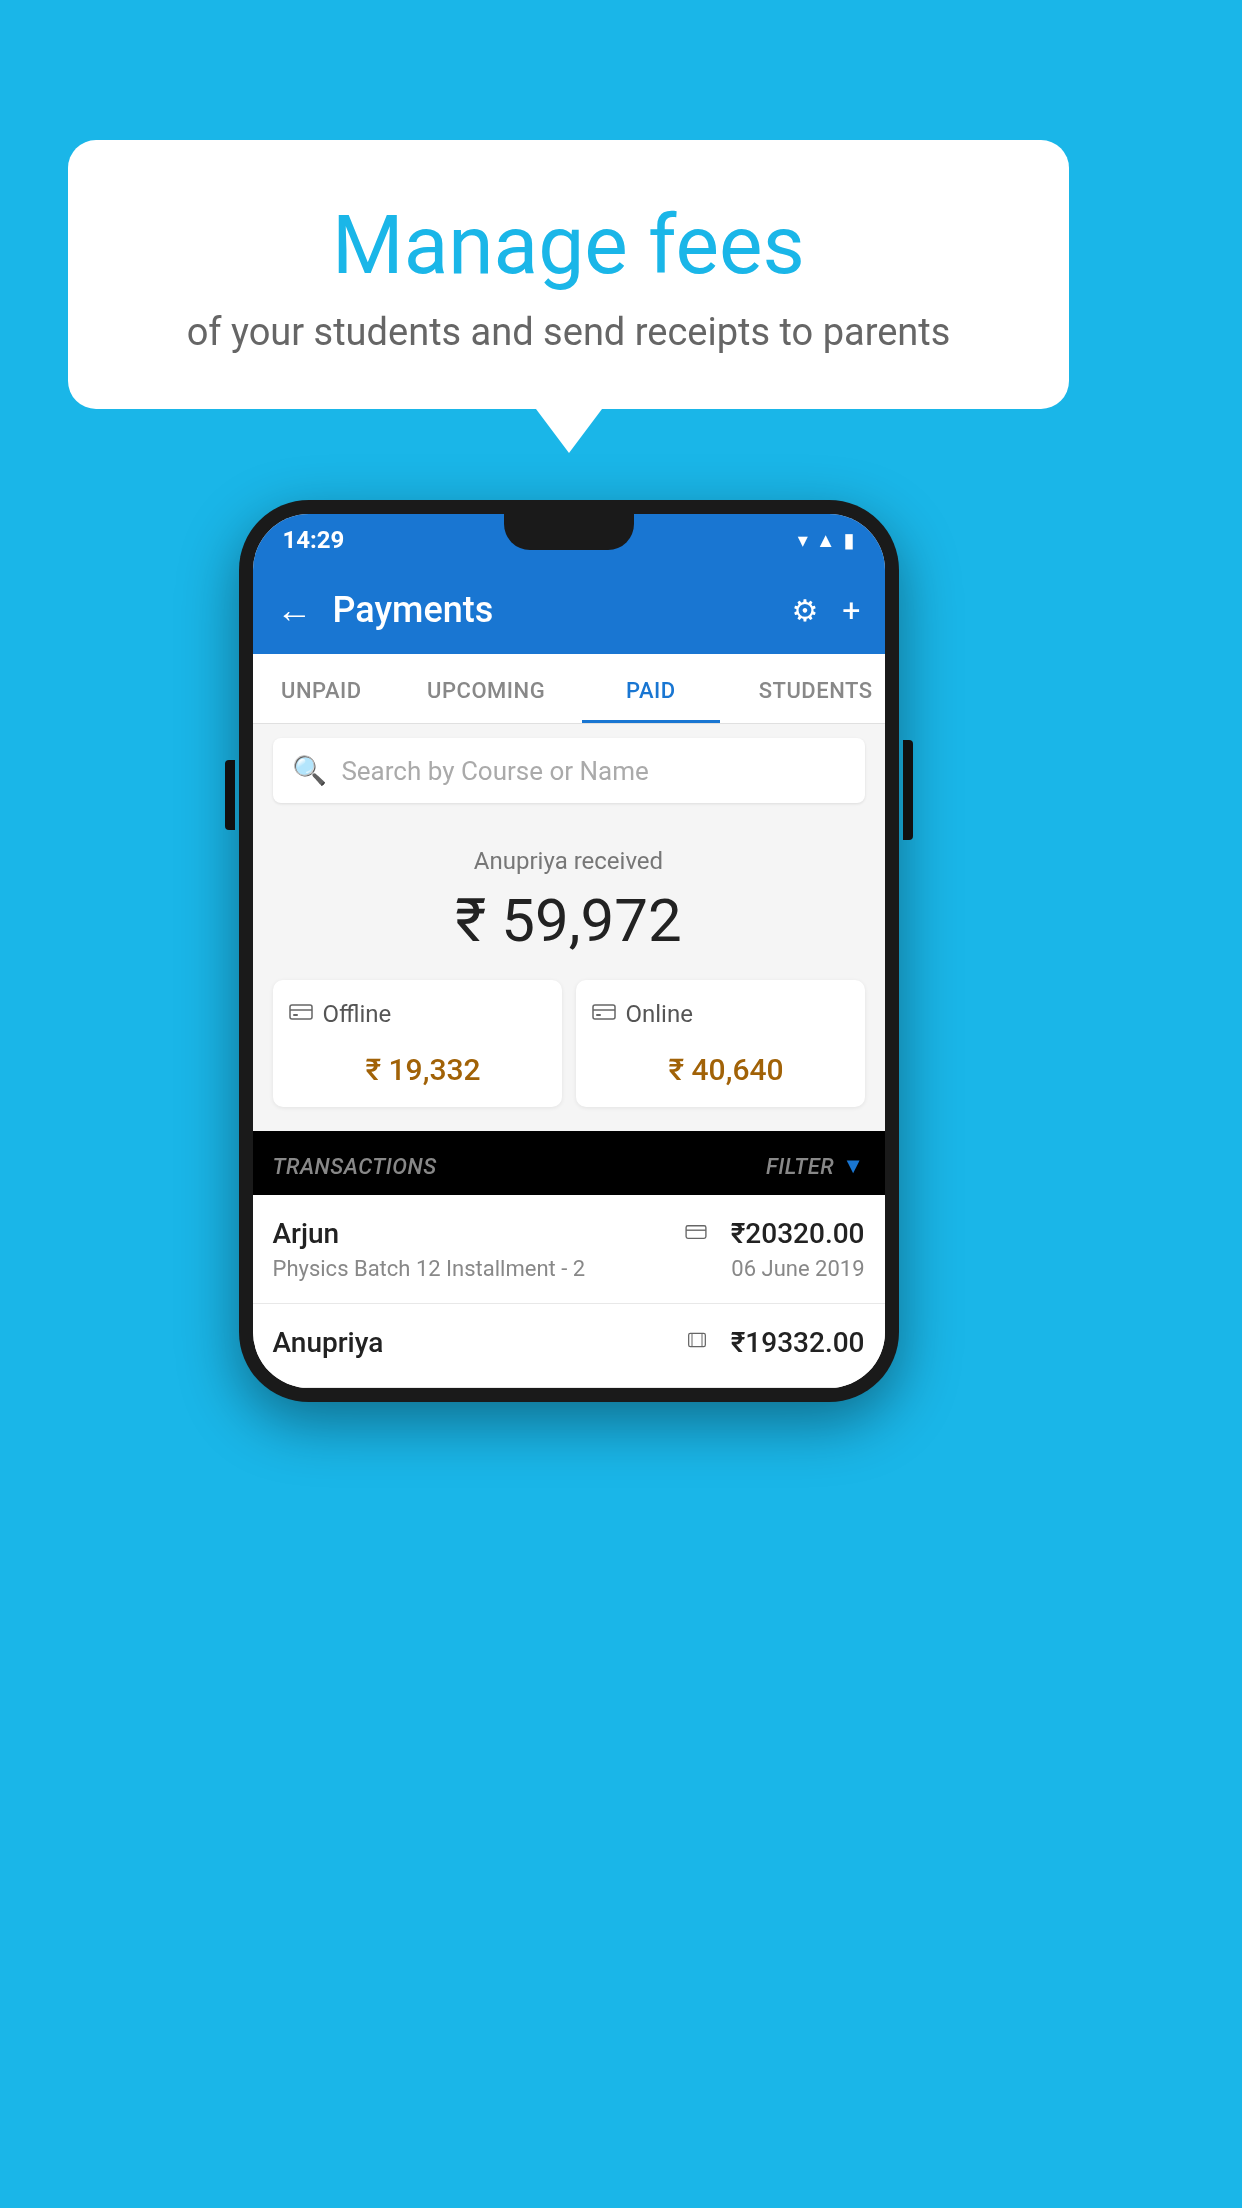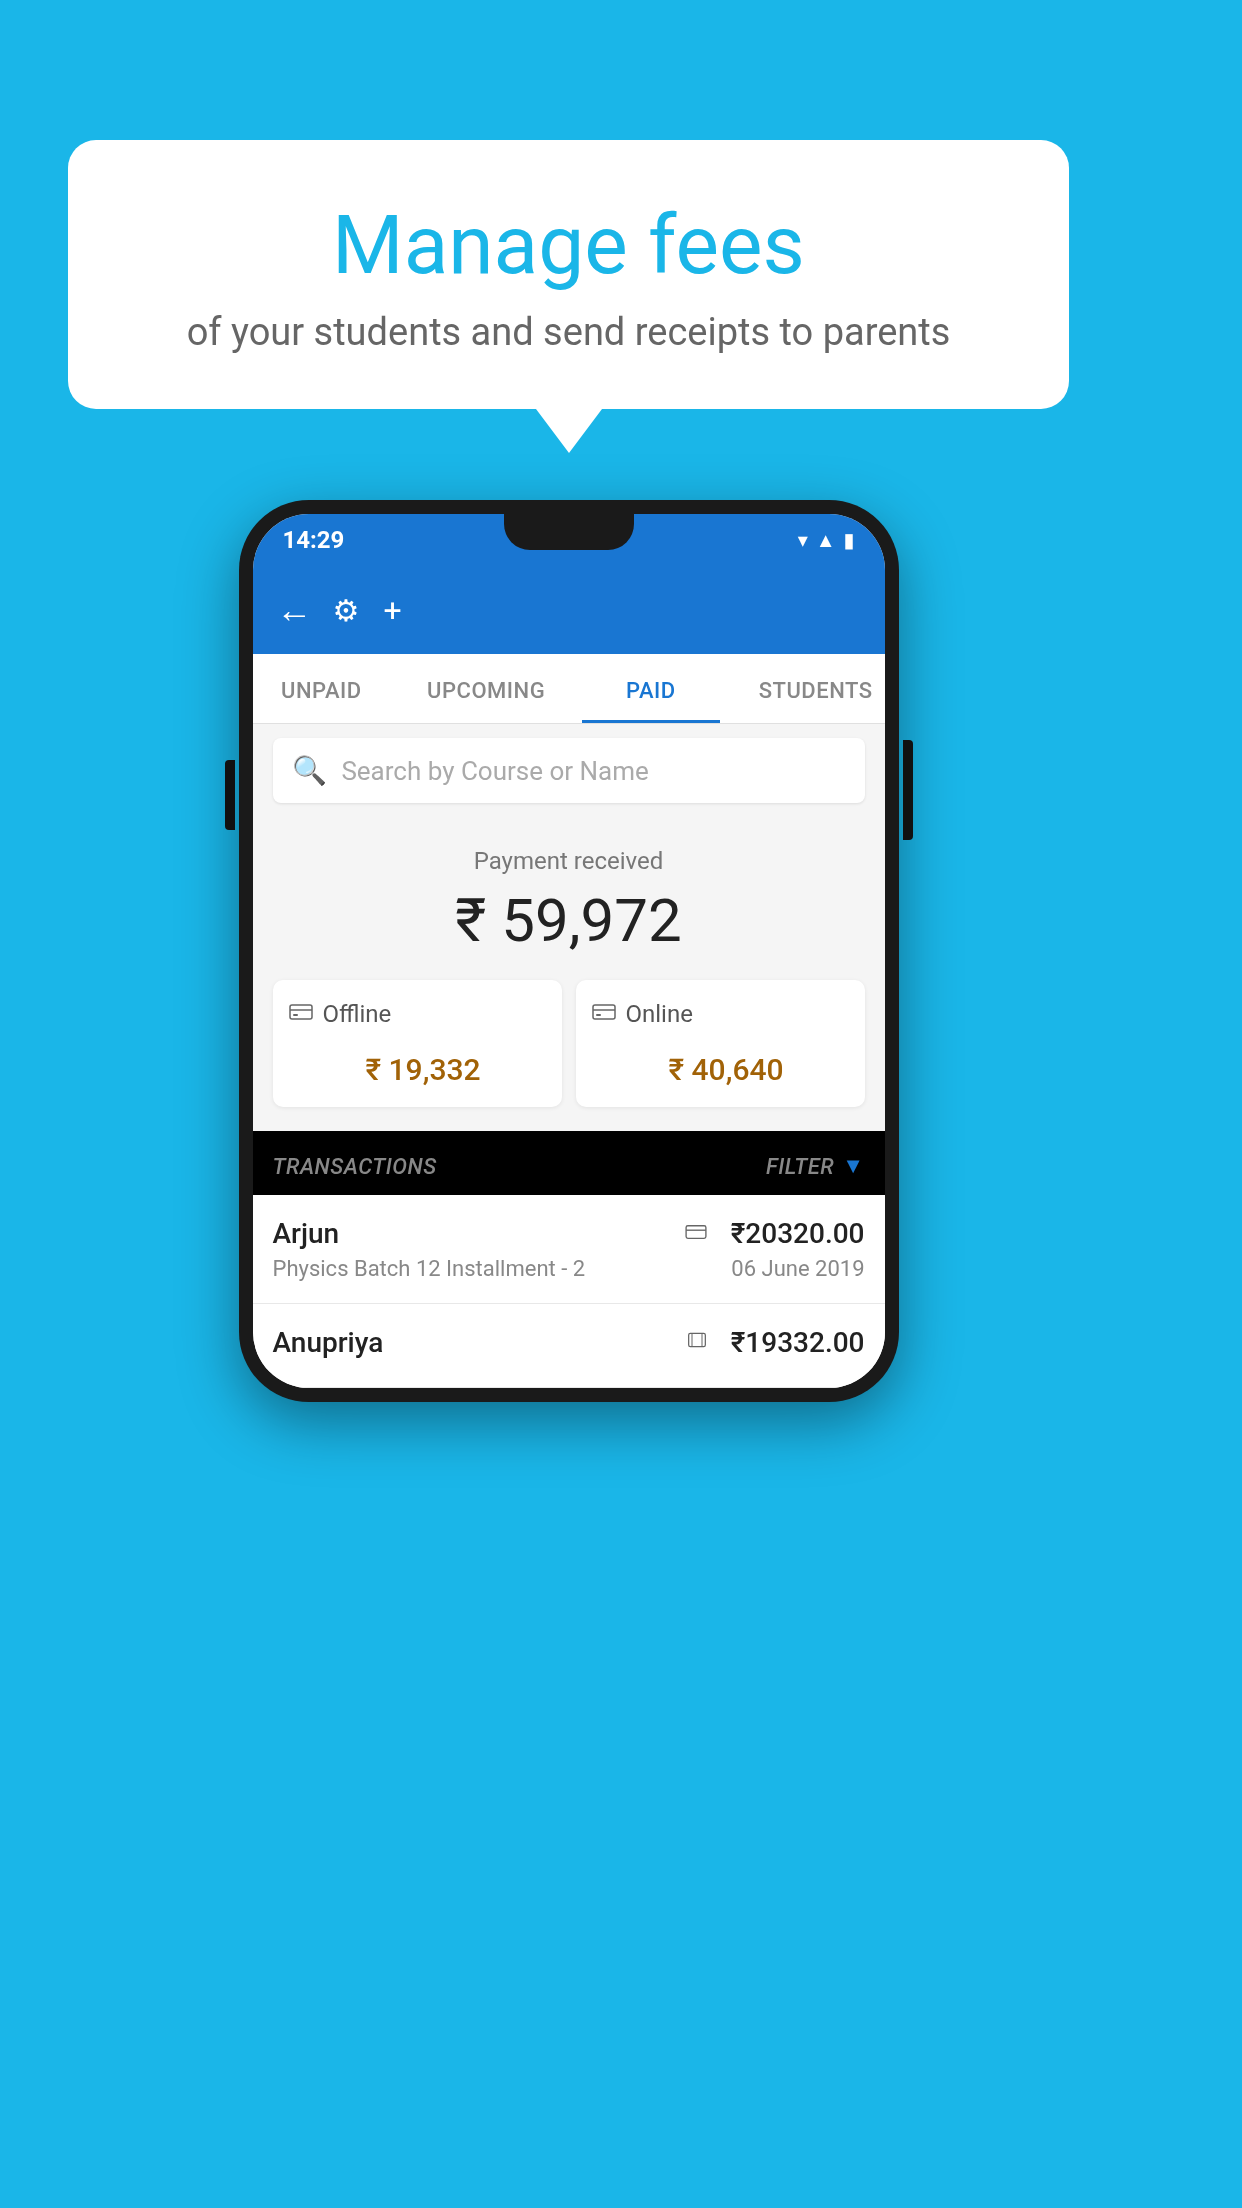--- a/index.html
+++ b/index.html
@@ -406,20 +406,21 @@
           <span class="status-time">14:29</span>
           <div class="status-icons">
             <span>▾</span>
             <span>▲</span>
             <span>▮</span>
           </div>
         </div>
 
         <div class="app-bar">
           <span class="back-arrow">←</span>
+          <span class="app-bar-title">Payments</span>
           <div class="app-bar-icons">
             <span class="icon-btn gear-icon-unicode">⚙</span>
             <span class="icon-btn">+</span>
           </div>
         </div>
 
         <div class="tabs">
           <div class="tab">UNPAID</div>
           <div class="tab">UPCOMING</div>
           <div class="tab active">PAID</div>
@@ -427,21 +428,21 @@
         </div>
 
         <div class="search-container">
           <div class="search-box">
             <span class="search-icon-svg">🔍</span>
             <span class="search-placeholder">Search by Course or Name</span>
           </div>
         </div>
 
         <div class="payment-summary">
-          <div class="payment-label">Payment received</div>
+          <div class="payment-label">Anupriya received</div>
           <div class="payment-amount">₹ 59,972</div>
           <div class="payment-cards">
             <div class="payment-card">
               <div class="card-header">
                 <span class="card-icon">
                   <svg width="24" height="20" viewBox="0 0 24 20">
                       <rect x="1" y="3" width="22" height="14" rx="2" fill="none" stroke="#666" stroke-width="1.5"></rect>
                       <line x1="1" y1="8" x2="23" y2="8" stroke="#666" stroke-width="1.5"></line>
                       <rect x="4" y="12" width="5" height="2" rx="1" fill="#666"></rect>
                     </svg>

